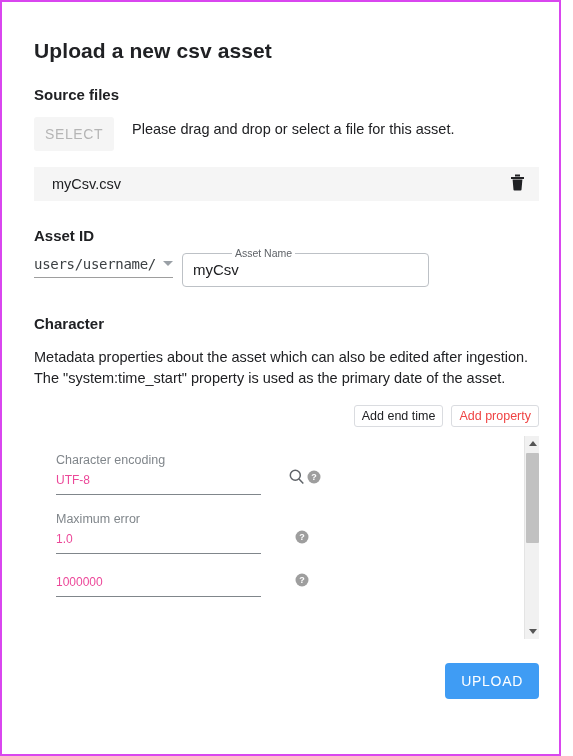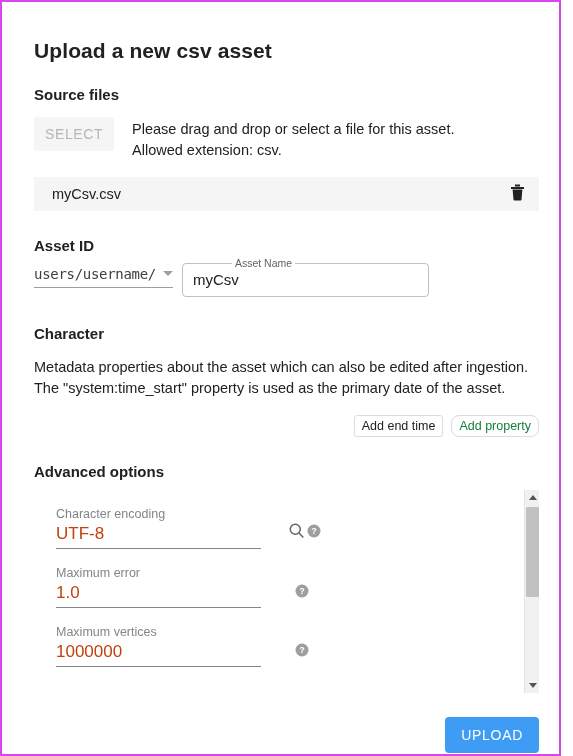--- a/index.html
+++ b/index.html
@@ -74,21 +74,21 @@
     box-sizing: border-box;
     user-select: none;
   }
   .drop-text {
     margin-left: 18px;
     font-size: 14.5px;
     color: #202124;
     line-height: 21px;
     padding-top: 2px;
   }
-  .drop-text div { white-space: nowrap; }
+  .drop-text div { white-space: nowrap; text-align: right; }
 
   .file-row {
     margin-top: 16px;
     height: 34px;
     background: #f5f5f5;
     display: flex;
     align-items: center;
     justify-content: space-between;
     padding: 0 14px 0 18px;
     box-sizing: border-box;
@@ -178,21 +178,21 @@
     border: 1px solid #dadce0;
     border-radius: 3px;
     background: #ffffff;
     font-size: 12.5px;
     color: #202124;
     padding: 0 7px;
     box-sizing: border-box;
     font-family: "Liberation Sans", sans-serif;
     cursor: pointer;
   }
-  .outline-btn.accent { color: #15803d; border-radius: 8px; }
+  .outline-btn.accent { color: #ef4444; }
 
   
   .adv-scroll-wrap {
     position: relative;
     margin-top: 9px;
     height: 203px;
     overflow: hidden;
   }
   .adv-content {
     position: absolute;
@@ -205,22 +205,22 @@
     margin-top: 16px;
     width: 205px;
   }
   .adv-field:first-child { margin-top: 4px; }
   .adv-label {
     font-size: 12.5px;
     color: #80868b;
     line-height: 16px;
   }
   .adv-value {
-    font-size: 17px;
-    color: #c2410c;
+    font-size: 12px;
+    color: #ec4899;
     line-height: 22px;
     padding-top: 1px;
     padding-bottom: 3px;
     border-bottom: 1px solid #80868b;
   }
   .adv-icons {
     position: absolute;
     right: -60px;
     bottom: 6px;
     display: flex;
@@ -322,21 +322,20 @@
   <div class="dialog">
 
     <h1 class="dialog-title">Upload a new csv asset</h1>
 
     <div class="section-head sec-source">Source files</div>
 
     <div class="source-row">
       <div class="select-btn">SELECT</div>
       <div class="drop-text">
         <div>Please drag and drop or select a file for this asset.</div>
-        <div>Allowed extension: csv.</div>
       </div>
     </div>
 
     <div class="file-row">
       <span class="file-name">myCsv.csv</span>
       <span class="trash-icon">
         <svg width="15" height="17" viewBox="0 0 15 17" aria-hidden="true">
           <rect x="5" y="0.5" width="5" height="2" fill="#202124"></rect>
           <rect x="1" y="3" width="13" height="2" fill="#202124"></rect>
           <path d="M2.6 5.5 h9.8 l-0.9 10.3 a0.9 0.9 0 0 1 -0.9 0.8 h-6.2 a0.9 0.9 0 0 1 -0.9 -0.8 z" fill="#202124"></path>
@@ -362,21 +361,20 @@
     <div class="props-desc">
       <div>Metadata properties about the asset which can also be edited after ingestion.</div>
       <div>The "system:time_start" property is used as the primary date of the asset.</div>
     </div>
 
     <div class="props-btn-row">
       <button class="outline-btn">Add end time</button>
       <button class="outline-btn accent">Add property</button>
     </div>
 
-    <div class="section-head sec-advanced">Advanced options</div>
 
     <div class="adv-scroll-wrap">
       <div class="adv-content">
 
         <div class="adv-field">
           <div class="adv-label">Character encoding</div>
           <div class="adv-value">UTF-8</div>
           <div class="adv-icons">
             <span>
               <svg width="17" height="17" viewBox="0 0 17 17" aria-hidden="true">
@@ -400,21 +398,20 @@
             <span>
               <svg width="14" height="14" viewBox="0 0 14 14" aria-hidden="true">
                 <circle cx="7" cy="7" r="6.5" fill="#9e9e9e"></circle>
                 <text x="7" y="10.4" text-anchor="middle" font-family="Liberation Sans, sans-serif" font-size="9" font-weight="bold" fill="#ffffff">?</text>
               </svg>
             </span>
           </div>
         </div>
 
         <div class="adv-field">
-          <div class="adv-label">Maximum vertices</div>
           <div class="adv-value">1000000</div>
           <div class="adv-icons single">
             <span>
               <svg width="14" height="14" viewBox="0 0 14 14" aria-hidden="true">
                 <circle cx="7" cy="7" r="6.5" fill="#9e9e9e"></circle>
                 <text x="7" y="10.4" text-anchor="middle" font-family="Liberation Sans, sans-serif" font-size="9" font-weight="bold" fill="#ffffff">?</text>
               </svg>
             </span>
           </div>
         </div>

